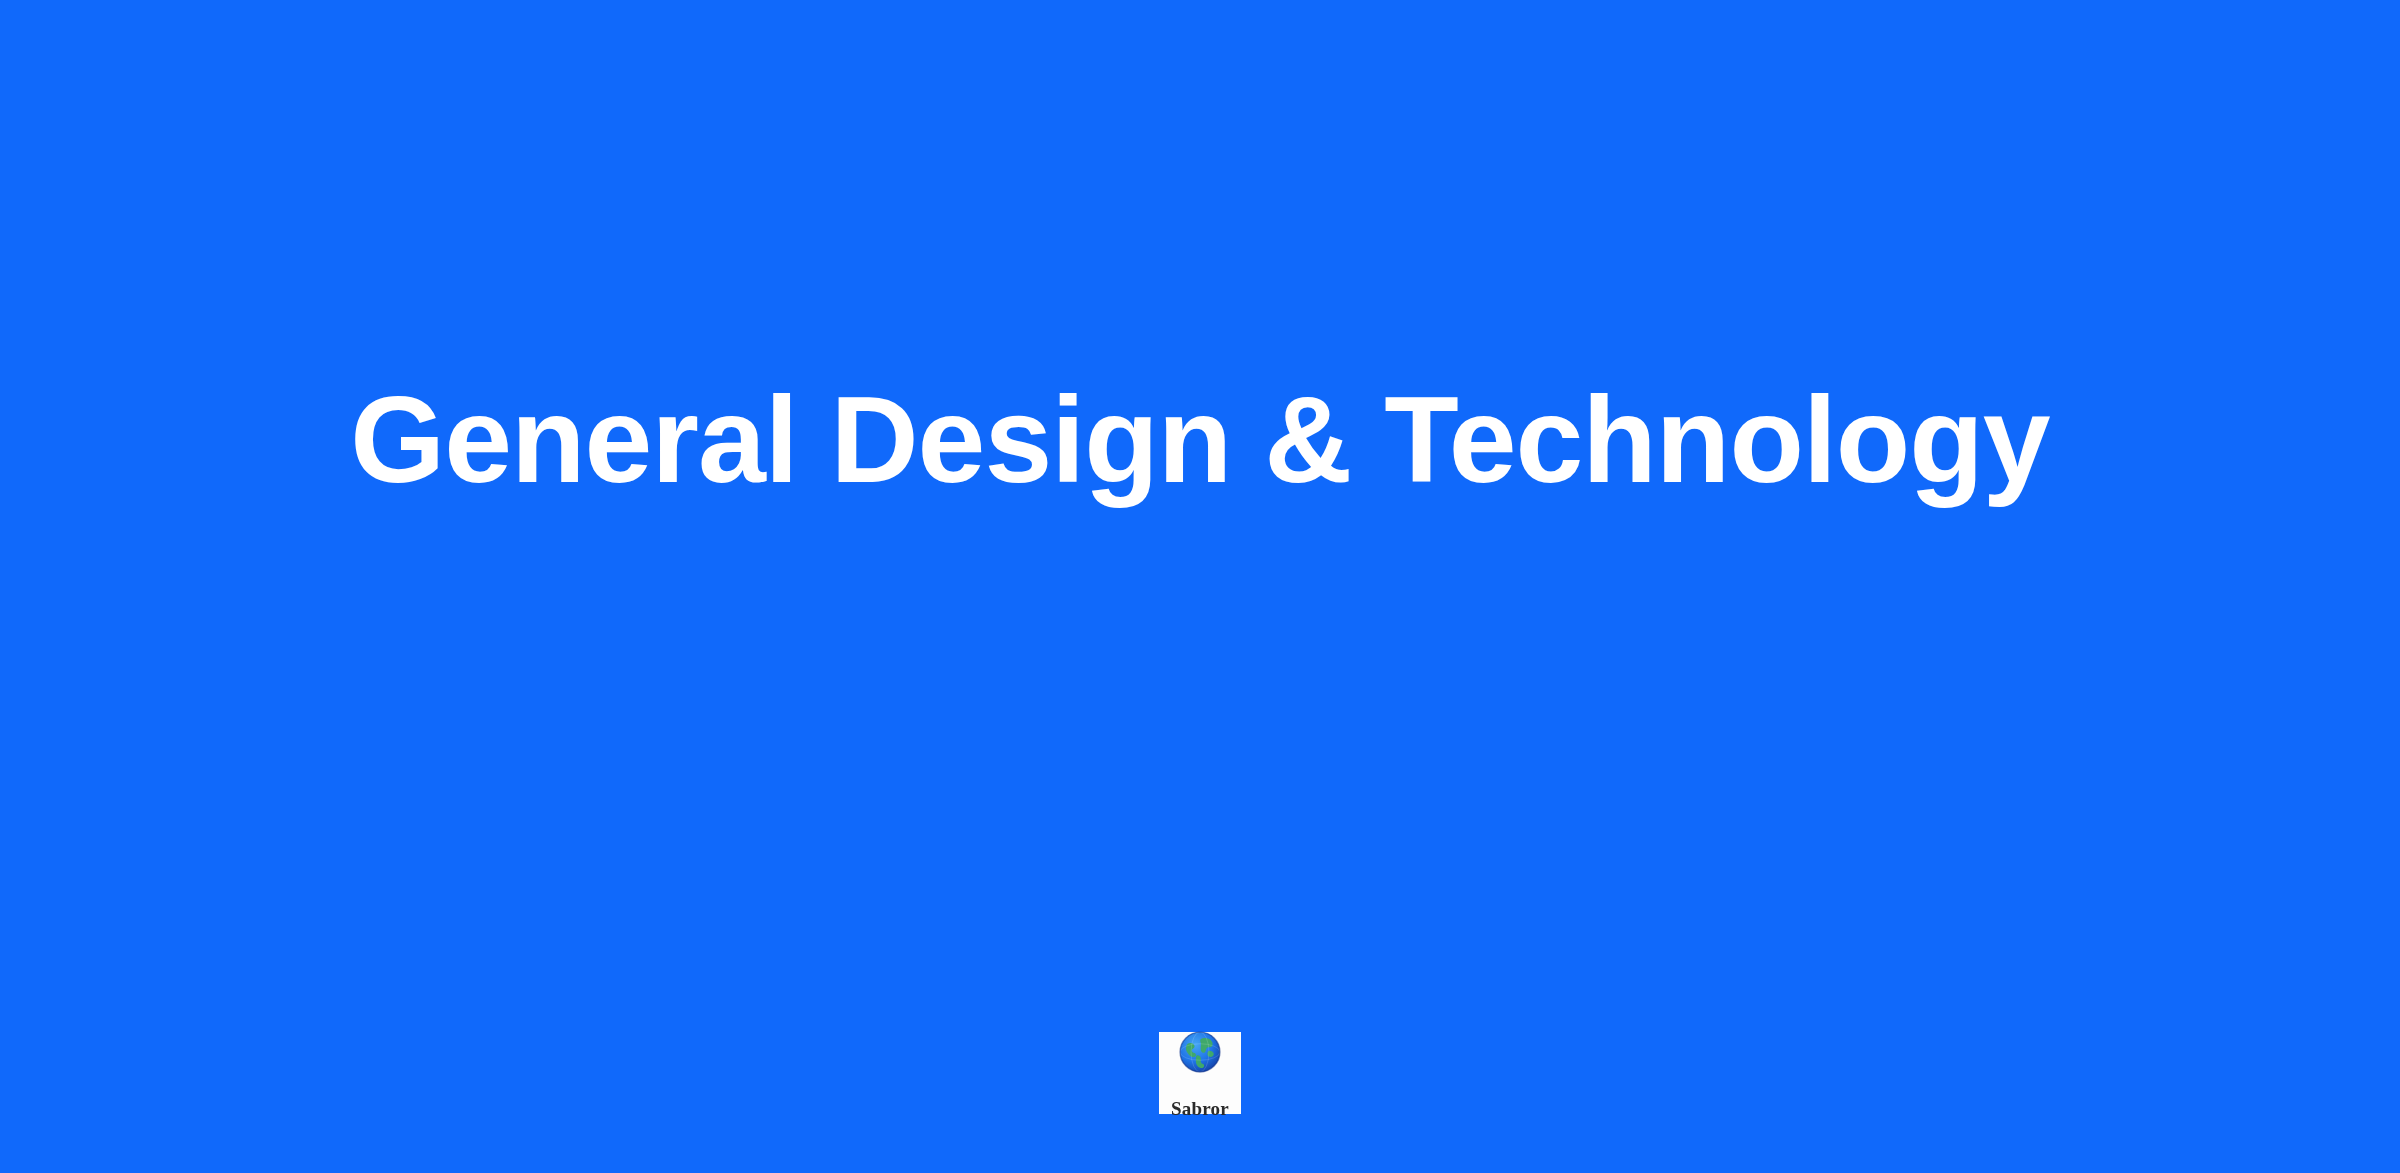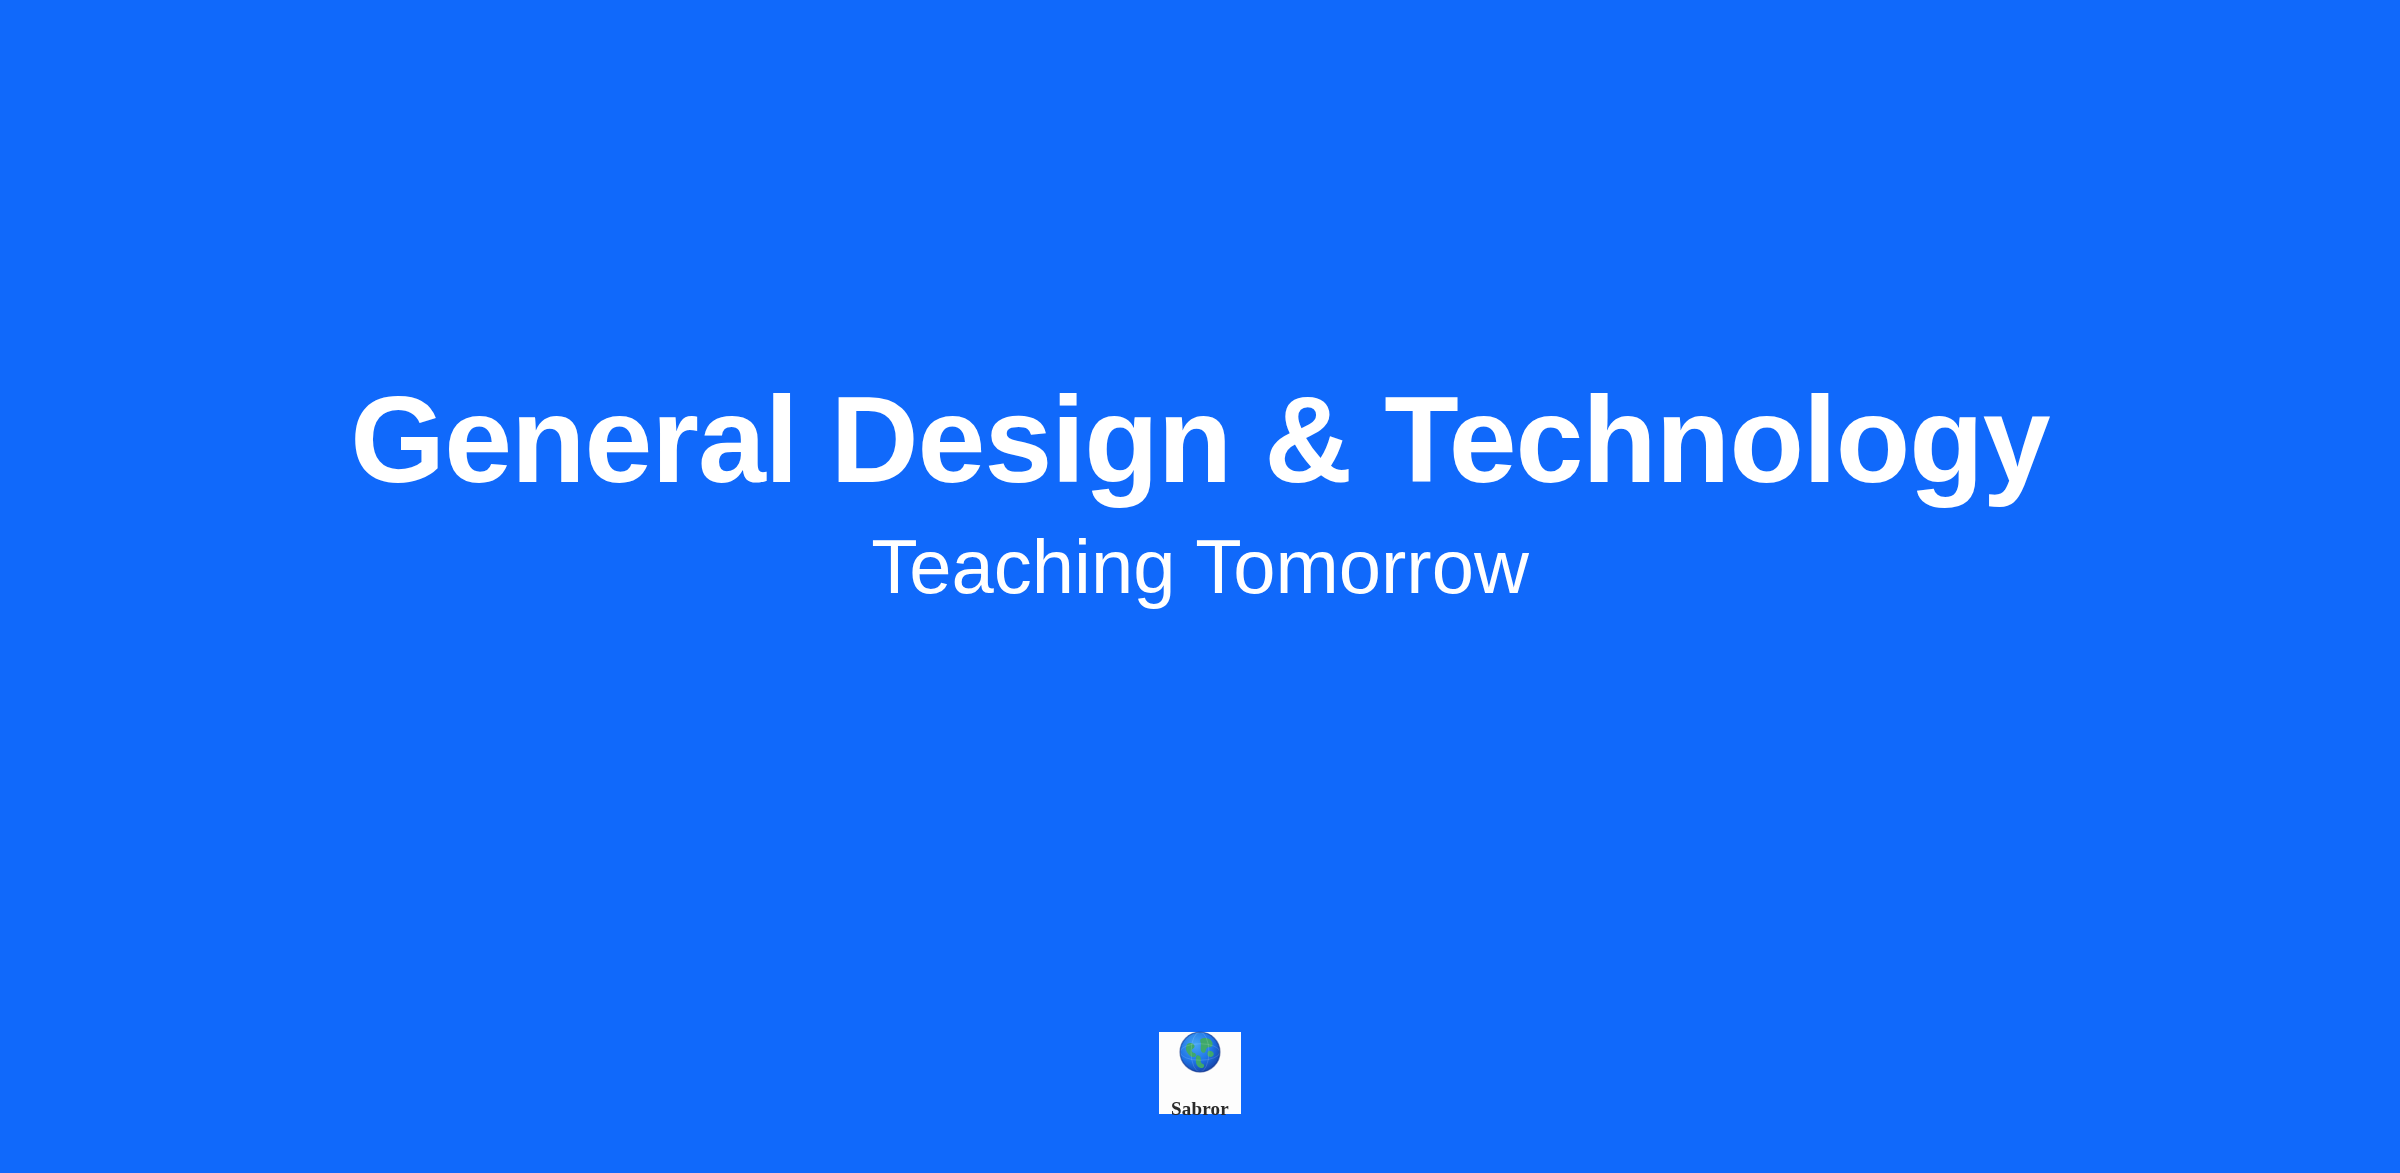--- a/index.html
+++ b/index.html
@@ -93,21 +93,20 @@
     white-space: nowrap;
   }
 </style>
 </head>
 <body>
 
 <div class="slide">
 
   <div class="title-block">
     <h1 class="slide-title">General Design &amp; Technology</h1>
-    <p class="slide-subtitle">Teaching Tomorrow</p>
   </div>
 
   <div class="brand-logo">
     <svg class="brand-globe" viewBox="0 0 64 64" aria-hidden="true">
       <defs>
         <radialGradient id="oceanGrad" cx="38%" cy="32%" r="78%">
           <stop offset="0%" stop-color="#46a6f5"></stop>
           <stop offset="55%" stop-color="#1f74e6"></stop>
           <stop offset="100%" stop-color="#123a9e"></stop>
         </radialGradient>

